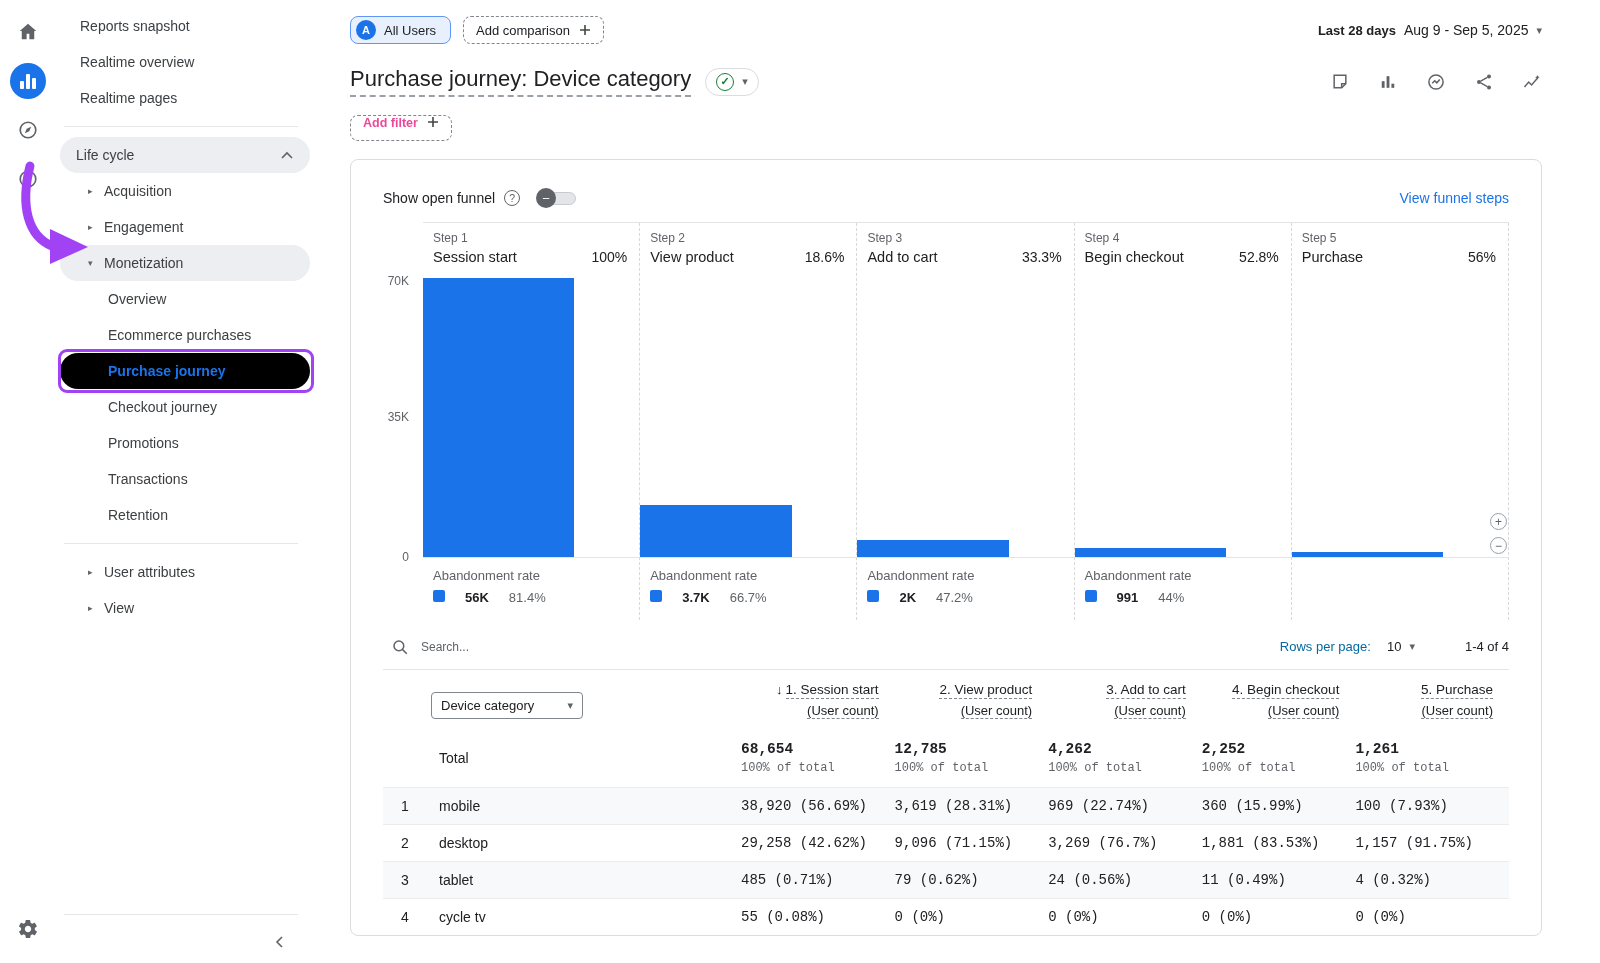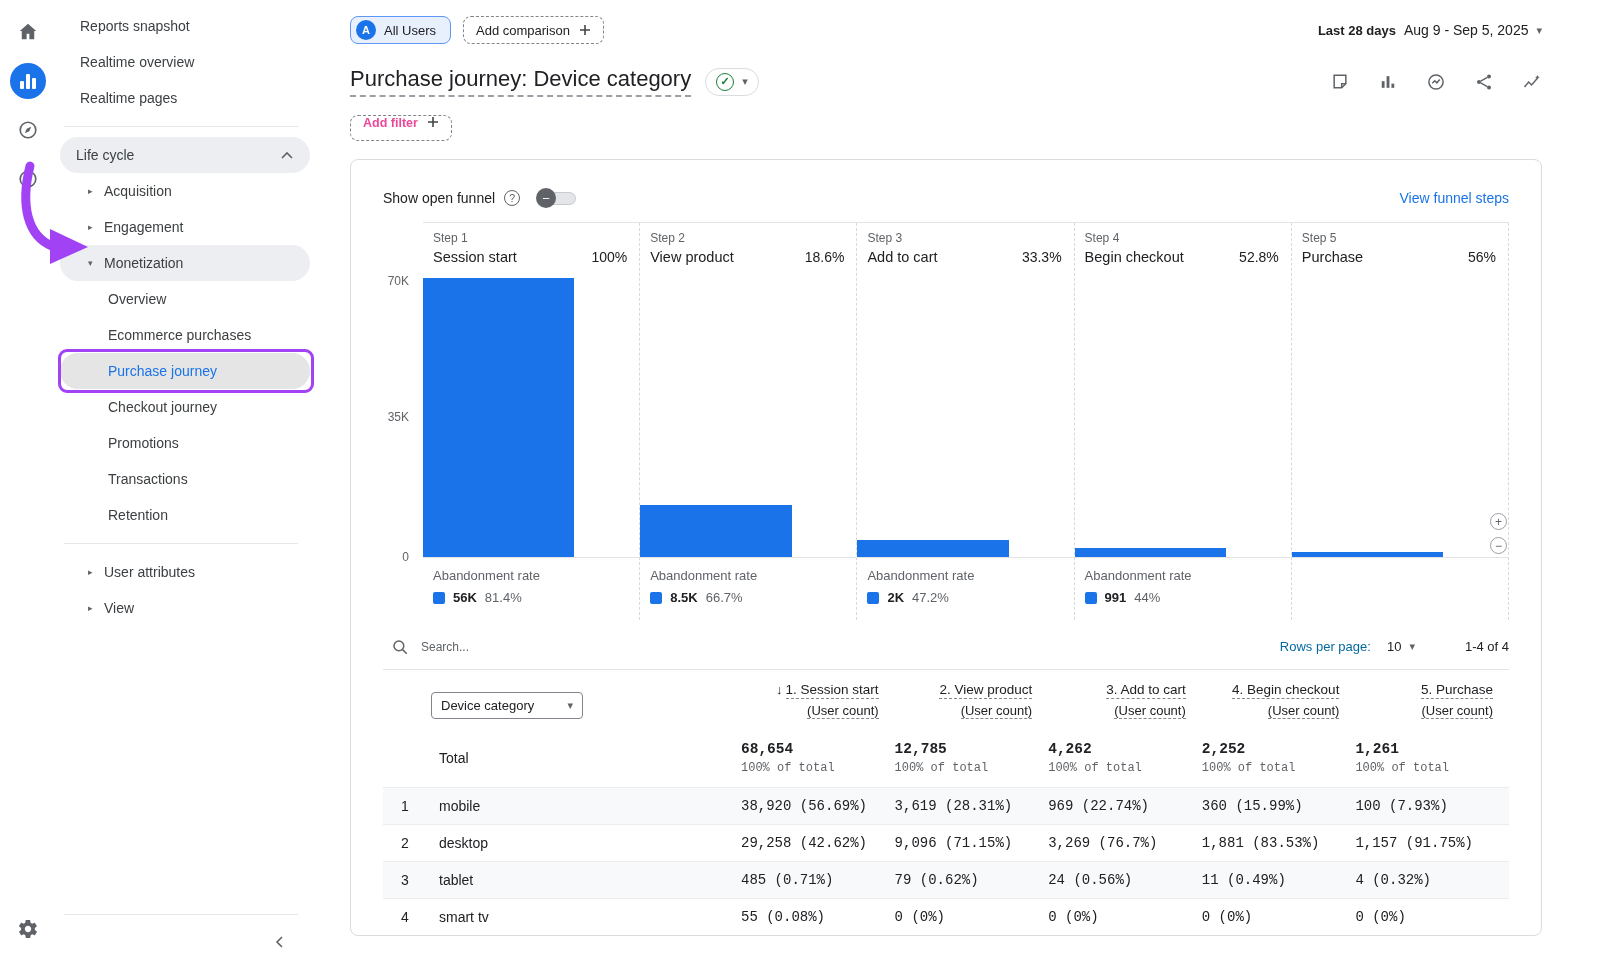--- a/index.html
+++ b/index.html
@@ -23,21 +23,21 @@
   .sidebar { width:264px; flex:none; padding-top:8px; display:flex; flex-direction:column; position:relative; }
   .side-item { height:36px; display:flex; align-items:center; font-size:14px; color:#3c4043;
     cursor:pointer; position:relative; padding-left:20px; margin:0 10px 0 4px; border-radius:18px; }
   .side-item .tri { width:22px; margin-left:-14px; padding-left:6px; font-size:9px; color:#5f6368; flex:none; }
   .side-item.has-tri { padding-left:36px; }
   .side-item.child { padding-left:48px; }
   .side-section { height:36px; display:flex; align-items:center; font-size:14px; font-weight:500;
     color:#3c4043; cursor:pointer; padding:0 16px 0 16px; margin:0 10px 0 4px; border-radius:18px; }
   .side-section .chev { margin-left:auto; display:flex; }
   .gray-pill { background:#eceef1; }
-  .side-item.selected { color:#1a73e8; font-weight:400; background:#e5e5e5; }
+  .side-item.selected { color:#1a73e8; font-weight:700; background:#000000; }
   .purple-box { position:absolute; left:-2px; right:-4px; top:-4px; bottom:-4px;
     border:3px solid #a142f4; border-radius:9px; pointer-events:none; }
   .divider { border-top:1px solid #e4e6e8; margin:10px 22px 10px 8px; }
   .side-footer { margin-top:auto; padding-bottom:14px; }
   .collapse-row { display:flex; justify-content:flex-end; padding-right:36px; padding-top:10px; }
 
   
   .annotation-arrow { position:absolute; left:0; top:0; z-index:40; pointer-events:none; }
 
   
@@ -95,21 +95,21 @@
   .funnel-col { flex:1; min-width:0; border-right:1px dashed #d6d8db; display:flex; flex-direction:column; }
   .step-head { height:50px; padding:8px 12px 0 10px; }
   .step-label { font-size:12px; color:#5f6368; }
   .step-name-row { display:flex; justify-content:space-between; align-items:baseline; margin-top:4px; }
   .step-name { font-size:14.5px; color:#202124; }
   .step-pct { font-size:14px; color:#202124; }
   .bar-area { height:285px; display:flex; align-items:flex-end; border-bottom:1px solid #e3e4e6; }
   .bar { width:70%; background:#1a73e8; display:block; }
   .abandon { height:62px; padding:10px 10px 0; }
   .ab-label { font-size:13px; color:#5f6368; }
-  .ab-row { display:flex; align-items:center; gap:8px; margin-top:7px; font-size:13px; }
+  .ab-row { display:flex; gap:20px; margin-top:7px; font-size:13px; }
   .sq { width:12px; height:12px; border-radius:2px; background:#1a73e8; flex:none; }
   .ab-val { font-weight:700; color:#202124; }
   .ab-rate { color:#5f6368; }
   .zoom-ctrls { position:absolute; right:2px; bottom:66px; display:flex; flex-direction:column; gap:7px; }
   .zoom-btn { width:17px; height:17px; border:1px solid #9aa0a6; border-radius:50%; color:#5f6368;
     font-size:12px; line-height:1; display:flex; align-items:center; justify-content:center; cursor:pointer; background:#fff; }
 
   
   .table-section { margin-top:4px; }
   .search-row { display:flex; align-items:center; height:46px; border-bottom:1px solid #e3e4e6; padding-left:8px; }
@@ -390,21 +390,21 @@
                 <span class="step-pct">18.6%</span>
               </div>
             </div>
             <div class="bar-area">
               <span class="bar" style="height: 18.2643%;"></span>
             </div>
             <div class="abandon">
               <div class="ab-label">Abandonment rate</div>
               <div class="ab-row">
                 <span class="sq"></span>
-                <span class="ab-val">8.5K</span>
+                <span class="ab-val">3.7K</span>
                 <span class="ab-rate">66.7%</span>
               </div>
             </div>
           </div>
 
           <div class="funnel-col">
             <div class="step-head">
               <div class="step-label">Step 3</div>
               <div class="step-name-row">
                 <span class="step-name">Add to cart</span>
@@ -565,21 +565,21 @@
           <span class="row-dim">tablet</span>
           <span class="num-cell">485 (0.71%)</span>
           <span class="num-cell">79 (0.62%)</span>
           <span class="num-cell">24 (0.56%)</span>
           <span class="num-cell">11 (0.49%)</span>
           <span class="num-cell">4 (0.32%)</span>
         </div>
 
         <div class="t-grid t-row">
           <span class="row-num">4</span>
-          <span class="row-dim">smart tv</span>
+          <span class="row-dim">cycle tv</span>
           <span class="num-cell">55 (0.08%)</span>
           <span class="num-cell">0 (0%)</span>
           <span class="num-cell">0 (0%)</span>
           <span class="num-cell">0 (0%)</span>
           <span class="num-cell">0 (0%)</span>
         </div>
 
       </div>
     </div>
   </div>

